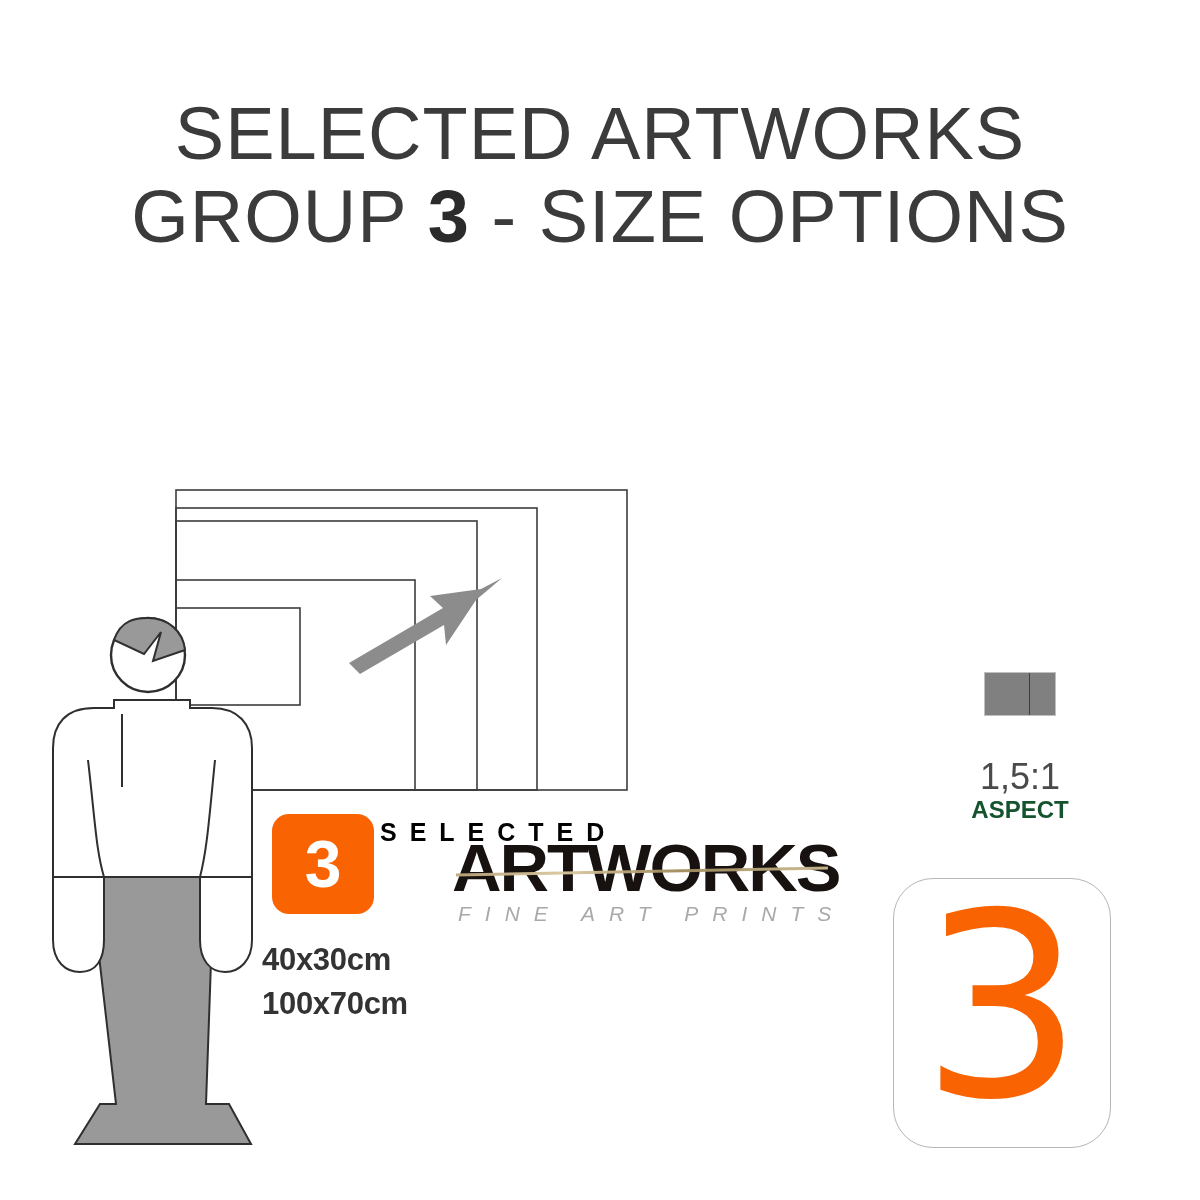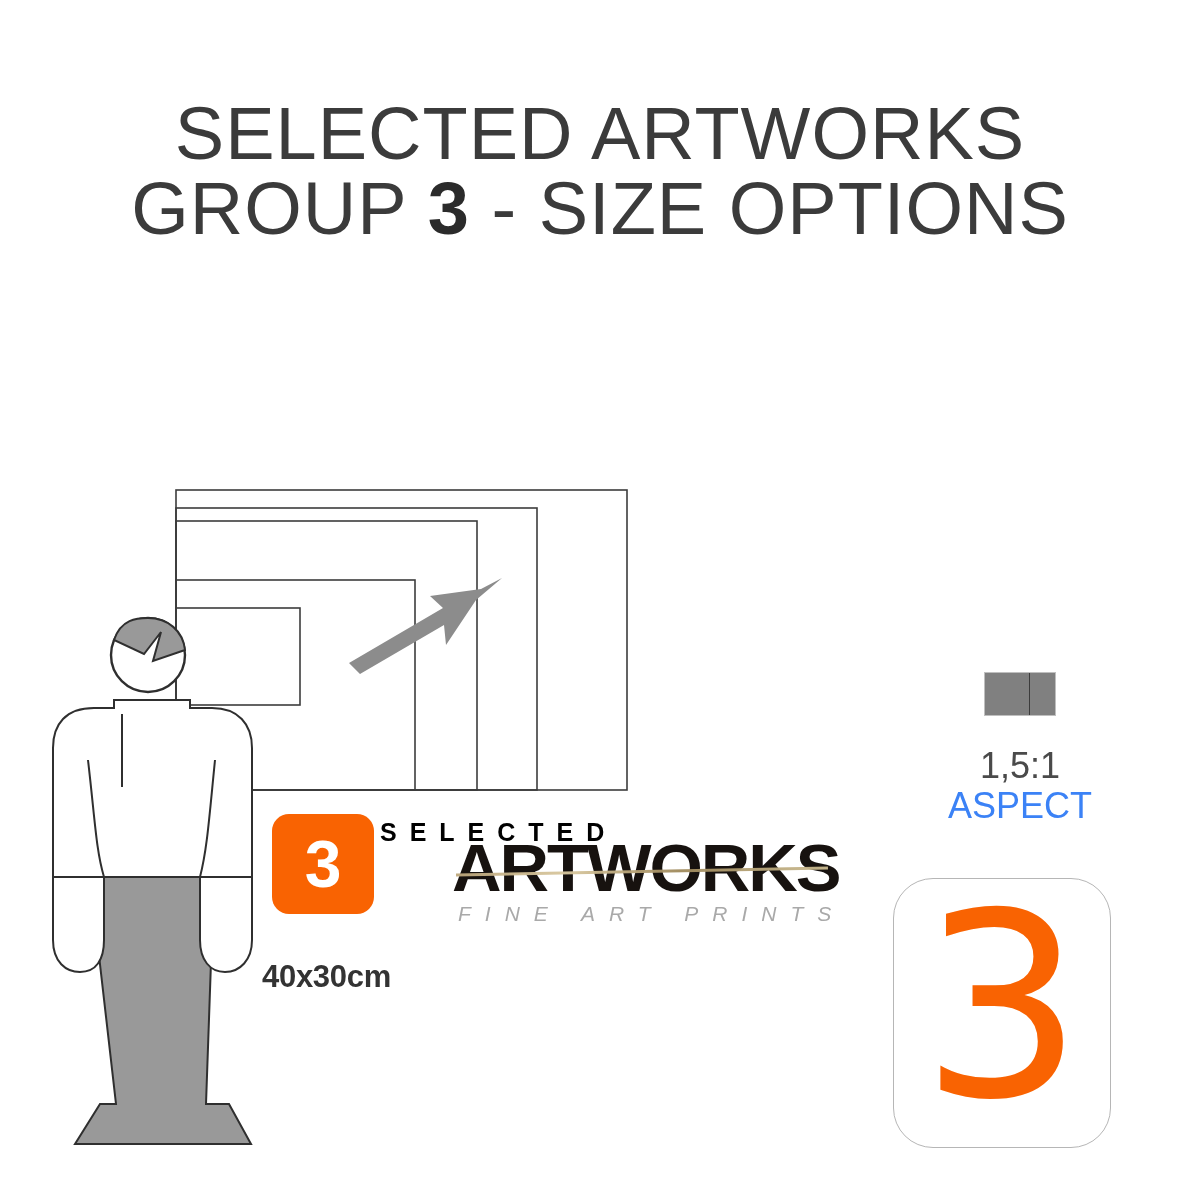--- a/index.html
+++ b/index.html
@@ -27,20 +27,21 @@
   }
   .title-line {
     font-size: 74px;
     font-weight: 300;
     letter-spacing: 1px;
     color: #3b3b3b;
     white-space: nowrap;
     font-stretch: condensed;
   }
   .title-line-2 {
+    margin-top: 8px;
   }
   .title-emph {
     font-weight: 800;
     color: #2b2b2b;
   }
 
   
   #frames-diagram {
     position: absolute;
     left: 0px;
@@ -57,21 +58,20 @@
     top: 938px;
     width: 330px;
   }
   #size-list .size-item {
     font-size: 31px;
     font-weight: 700;
     color: #333333;
     line-height: 1.42;
     letter-spacing: -0.3px;
     white-space: nowrap;
-    margin-top: 17px;
   }
 
   
   #brand-logo {
     position: absolute;
     left: 272px;
     top: 810px;
     width: 560px;
     height: 115px;
   }
@@ -156,30 +156,30 @@
   }
   #aspect-swatch-divider {
     position: absolute;
     left: 44px;
     top: 0;
     width: 1px;
     height: 100%;
     background: #3c3c3c;
   }
   #aspect-ratio-value {
-    margin-top: 30px;
+    margin-top: 41px;
     font-size: 36px;
     font-weight: 300;
     color: #4a4a4a;
     line-height: 1.1;
   }
   .aspect-word {
-    font-size: 36px;
-    font-weight: 400;
-    color: #3b82f6;
+    font-size: 24px;
+    font-weight: 700;
+    color: #14532d;
     line-height: 1.12;
   }
 
   
   #group-tile {
     position: absolute;
     left: 893px;
     top: 878px;
     width: 218px;
     height: 270px;
@@ -284,20 +284,21 @@
     <span id="group-badge-number">3</span>
   </div>
   <div id="logo-selected">SELECTED</div>
   <div id="logo-artworks">ARTWORKS</div>
   <div id="logo-strike"></div>
   <div id="logo-tagline">FINE ART PRINTS</div>
 </div>
 
 <div id="size-list">
   <div class="size-item">40x30cm</div>
+  <div class="size-item">100x70cm</div>
 </div>
 
 <div id="aspect-panel">
   <div id="aspect-swatch">
     <div id="aspect-swatch-divider"></div>
   </div>
   <div id="aspect-ratio-value">1,5:1</div>
   <div class="aspect-word">ASPECT</div>
 </div>
 

